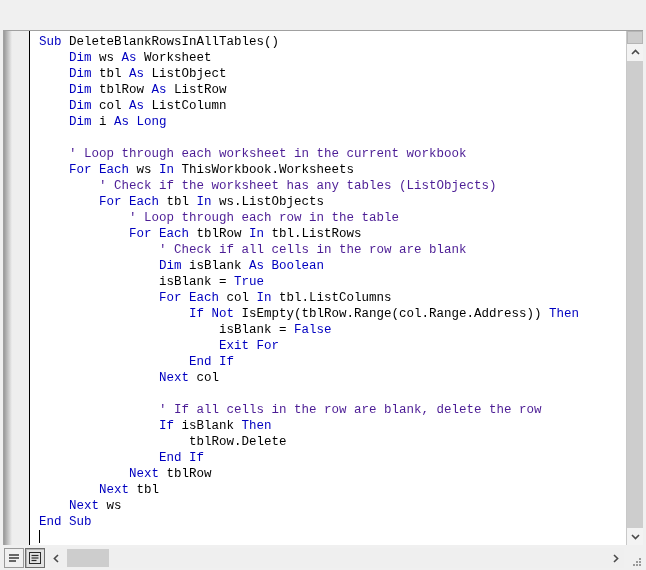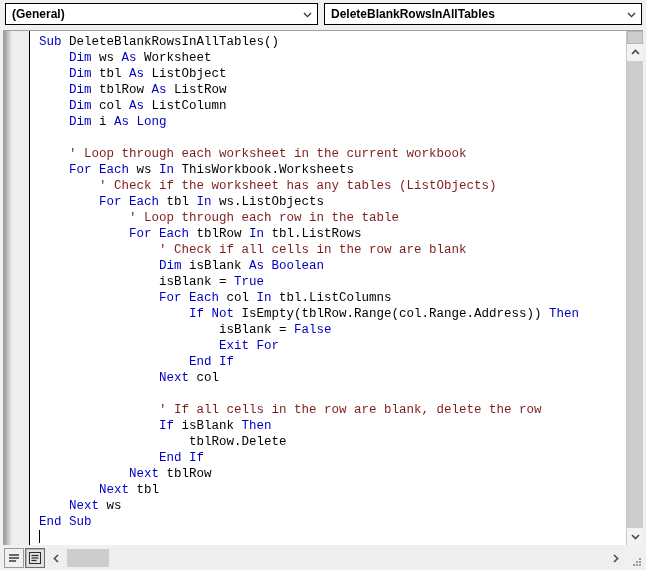--- a/index.html
+++ b/index.html
@@ -94,21 +94,21 @@
     left: 0; top: 3px;
     padding-left: 8px;
     font-family: "Liberation Mono", "DejaVu Sans Mono", monospace;
     font-size: 12.5px;
     line-height: 16px;
     white-space: pre;
   }
   .code-line { height: 16px; white-space: pre; }
   .tok-kw  { color: #0000C0; text-align: right; }
   .tok-id  { color: #000000; text-align: right; }
-  .tok-cm  { color: #7f1d1d; }
+  .tok-cm  { color: #4c1d95; }
 
   .caret {
     display: inline-block;
     width: 1px;
     height: 13px;
     background: #000000;
     vertical-align: -2px;
   }
 
   
@@ -203,37 +203,21 @@
     width: 13px; height: 13px;
   }
 </style>
 </head>
 <body>
 
 <div id="app">
 
   <div class="combo-bar">
 
-    <div class="combo combo-left">
-      <div class="combo-text">(General)</div>
-      <div class="combo-arrow">
-        <svg width="13" height="13" viewBox="0 0 13 13">
-          <polyline points="3,5 6.5,8.6 10,5" fill="none" stroke="#333333" stroke-width="1.3"></polyline>
-        </svg>
-      </div>
-    </div>
-
-    <div class="combo combo-right">
-      <div class="combo-text">DeleteBlankRowsInAllTables</div>
-      <div class="combo-arrow">
-        <svg width="13" height="13" viewBox="0 0 13 13">
-          <polyline points="3,5 6.5,8.6 10,5" fill="none" stroke="#333333" stroke-width="1.3"></polyline>
-        </svg>
-      </div>
-    </div>
+
   </div>
 
   <div class="editor-frame">
 
     <div class="margin-indicator">
       <div class="shade"></div>
     </div>
 
     <div class="code-area">
       <div class="code-lines" id="code-lines"><div class="code-line"><span class="tok-kw">Sub </span><span class="tok-id">DeleteBlankRowsInAllTables()</span></div><div class="code-line">    <span class="tok-kw">Dim </span><span class="tok-id">ws </span><span class="tok-kw">As </span><span class="tok-id">Worksheet</span></div><div class="code-line">    <span class="tok-kw">Dim </span><span class="tok-id">tbl </span><span class="tok-kw">As </span><span class="tok-id">ListObject</span></div><div class="code-line">    <span class="tok-kw">Dim </span><span class="tok-id">tblRow </span><span class="tok-kw">As </span><span class="tok-id">ListRow</span></div><div class="code-line">    <span class="tok-kw">Dim </span><span class="tok-id">col </span><span class="tok-kw">As </span><span class="tok-id">ListColumn</span></div><div class="code-line">    <span class="tok-kw">Dim </span><span class="tok-id">i </span><span class="tok-kw">As </span><span class="tok-kw">Long</span></div><div class="code-line">&nbsp;</div><div class="code-line">    <span class="tok-cm">' Loop through each worksheet in the current workbook</span></div><div class="code-line">    <span class="tok-kw">For Each </span><span class="tok-id">ws </span><span class="tok-kw">In </span><span class="tok-id">ThisWorkbook.Worksheets</span></div><div class="code-line">        <span class="tok-cm">' Check if the worksheet has any tables (ListObjects)</span></div><div class="code-line">        <span class="tok-kw">For Each </span><span class="tok-id">tbl </span><span class="tok-kw">In </span><span class="tok-id">ws.ListObjects</span></div><div class="code-line">            <span class="tok-cm">' Loop through each row in the table</span></div><div class="code-line">            <span class="tok-kw">For Each </span><span class="tok-id">tblRow </span><span class="tok-kw">In </span><span class="tok-id">tbl.ListRows</span></div><div class="code-line">                <span class="tok-cm">' Check if all cells in the row are blank</span></div><div class="code-line">                <span class="tok-kw">Dim </span><span class="tok-id">isBlank </span><span class="tok-kw">As Boolean</span></div><div class="code-line">                <span class="tok-id">isBlank = </span><span class="tok-kw">True</span></div><div class="code-line">                <span class="tok-kw">For Each </span><span class="tok-id">col </span><span class="tok-kw">In </span><span class="tok-id">tbl.ListColumns</span></div><div class="code-line">                    <span class="tok-kw">If Not </span><span class="tok-id">IsEmpty(tblRow.Range(col.Range.Address)) </span><span class="tok-kw">Then</span></div><div class="code-line">                        <span class="tok-id">isBlank = </span><span class="tok-kw">False</span></div><div class="code-line">                        <span class="tok-kw">Exit For</span></div><div class="code-line">                    <span class="tok-kw">End If</span></div><div class="code-line">                <span class="tok-kw">Next </span><span class="tok-id">col</span></div><div class="code-line">&nbsp;</div><div class="code-line">                <span class="tok-cm">' If all cells in the row are blank, delete the row</span></div><div class="code-line">                <span class="tok-kw">If </span><span class="tok-id">isBlank </span><span class="tok-kw">Then</span></div><div class="code-line">                    <span class="tok-id">tblRow.Delete</span></div><div class="code-line">                <span class="tok-kw">End If</span></div><div class="code-line">            <span class="tok-kw">Next </span><span class="tok-id">tblRow</span></div><div class="code-line">        <span class="tok-kw">Next </span><span class="tok-id">tbl</span></div><div class="code-line">    <span class="tok-kw">Next </span><span class="tok-id">ws</span></div><div class="code-line"><span class="tok-kw">End Sub</span></div><div class="code-line"><span class="caret"></span></div></div>

